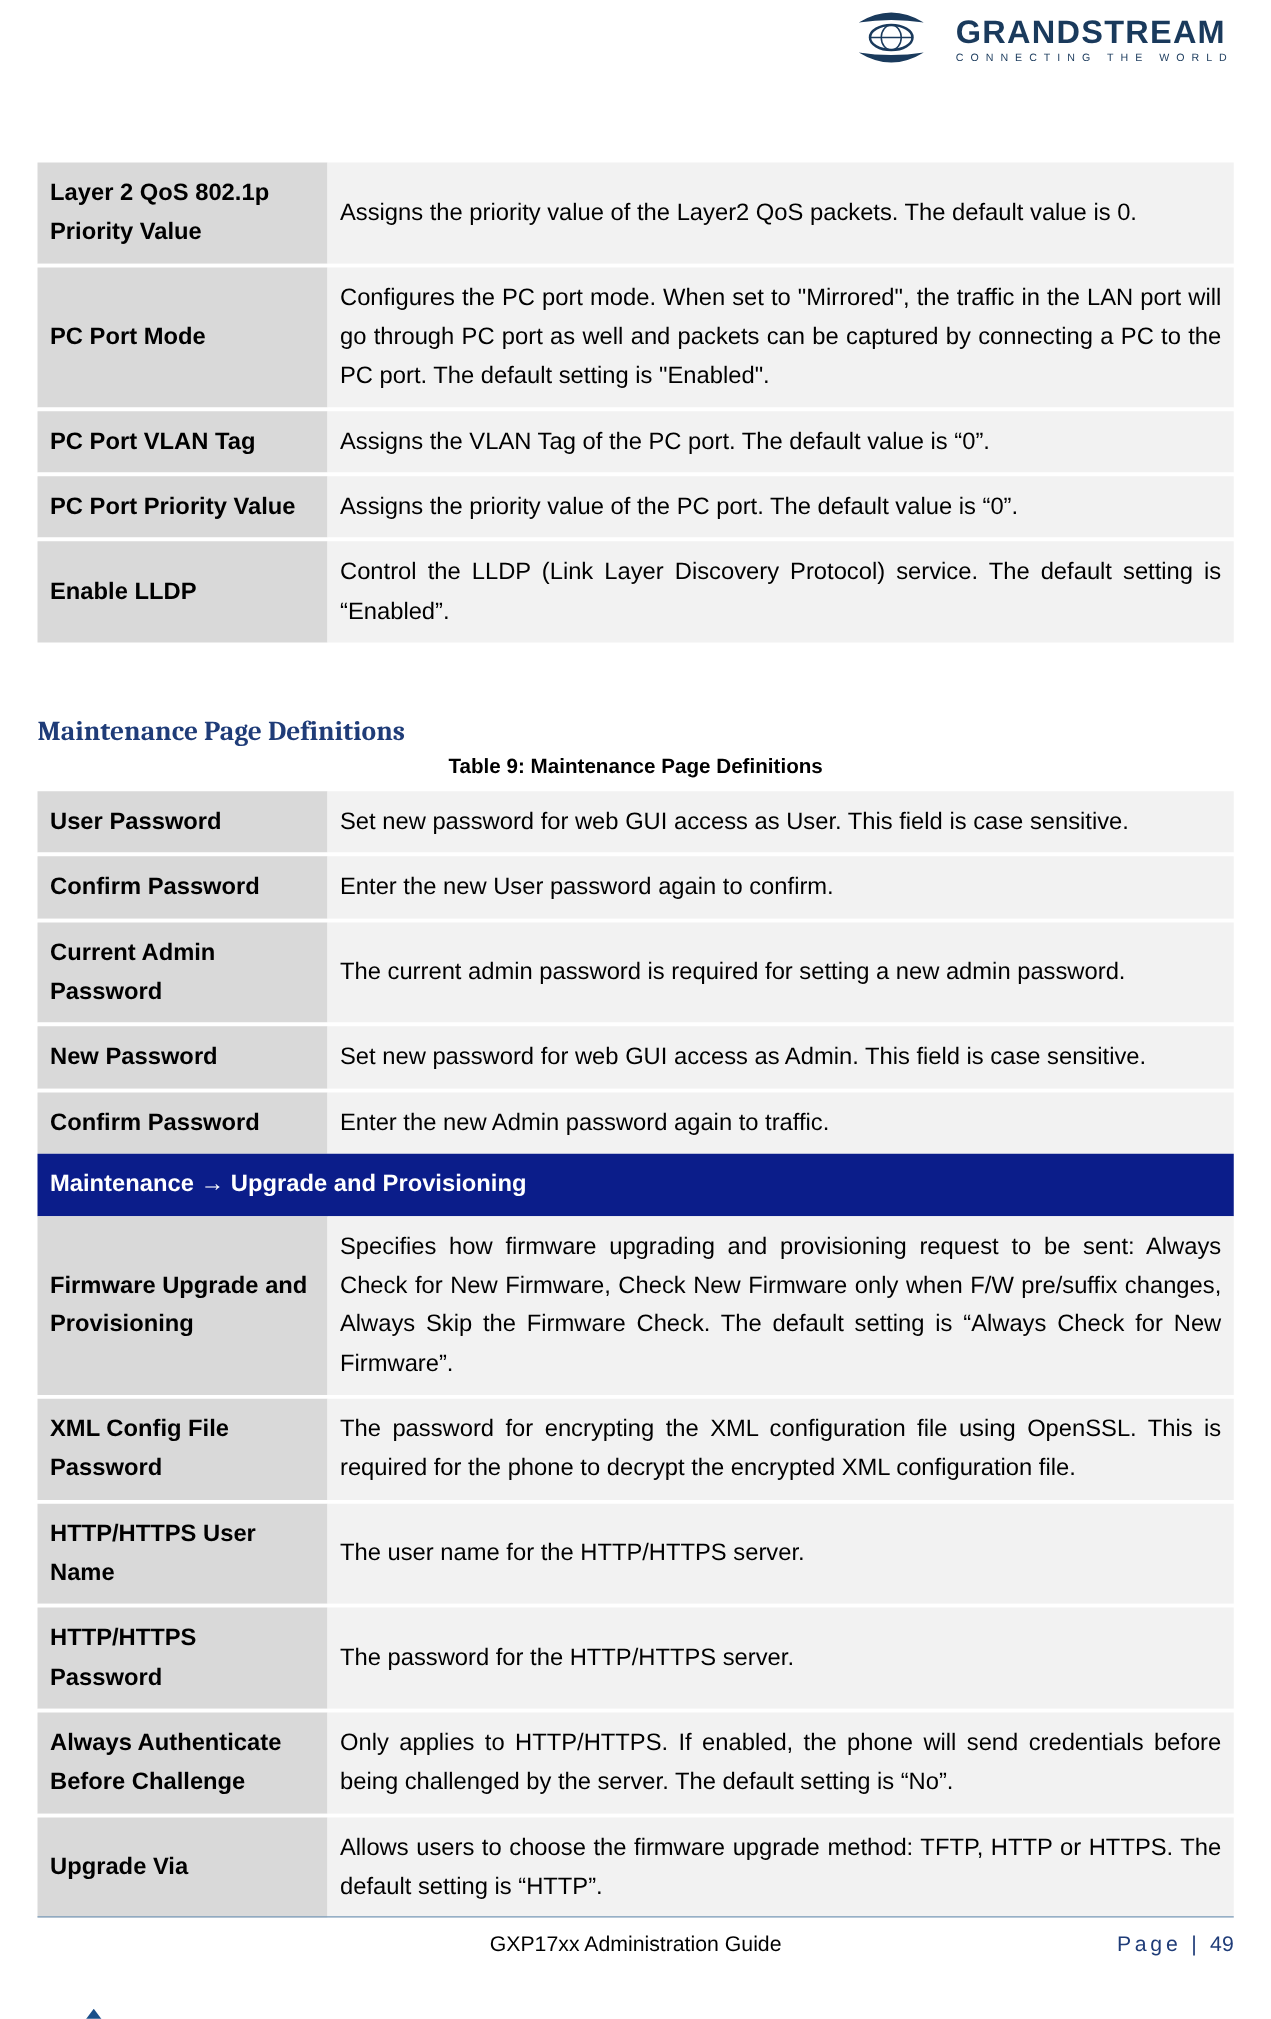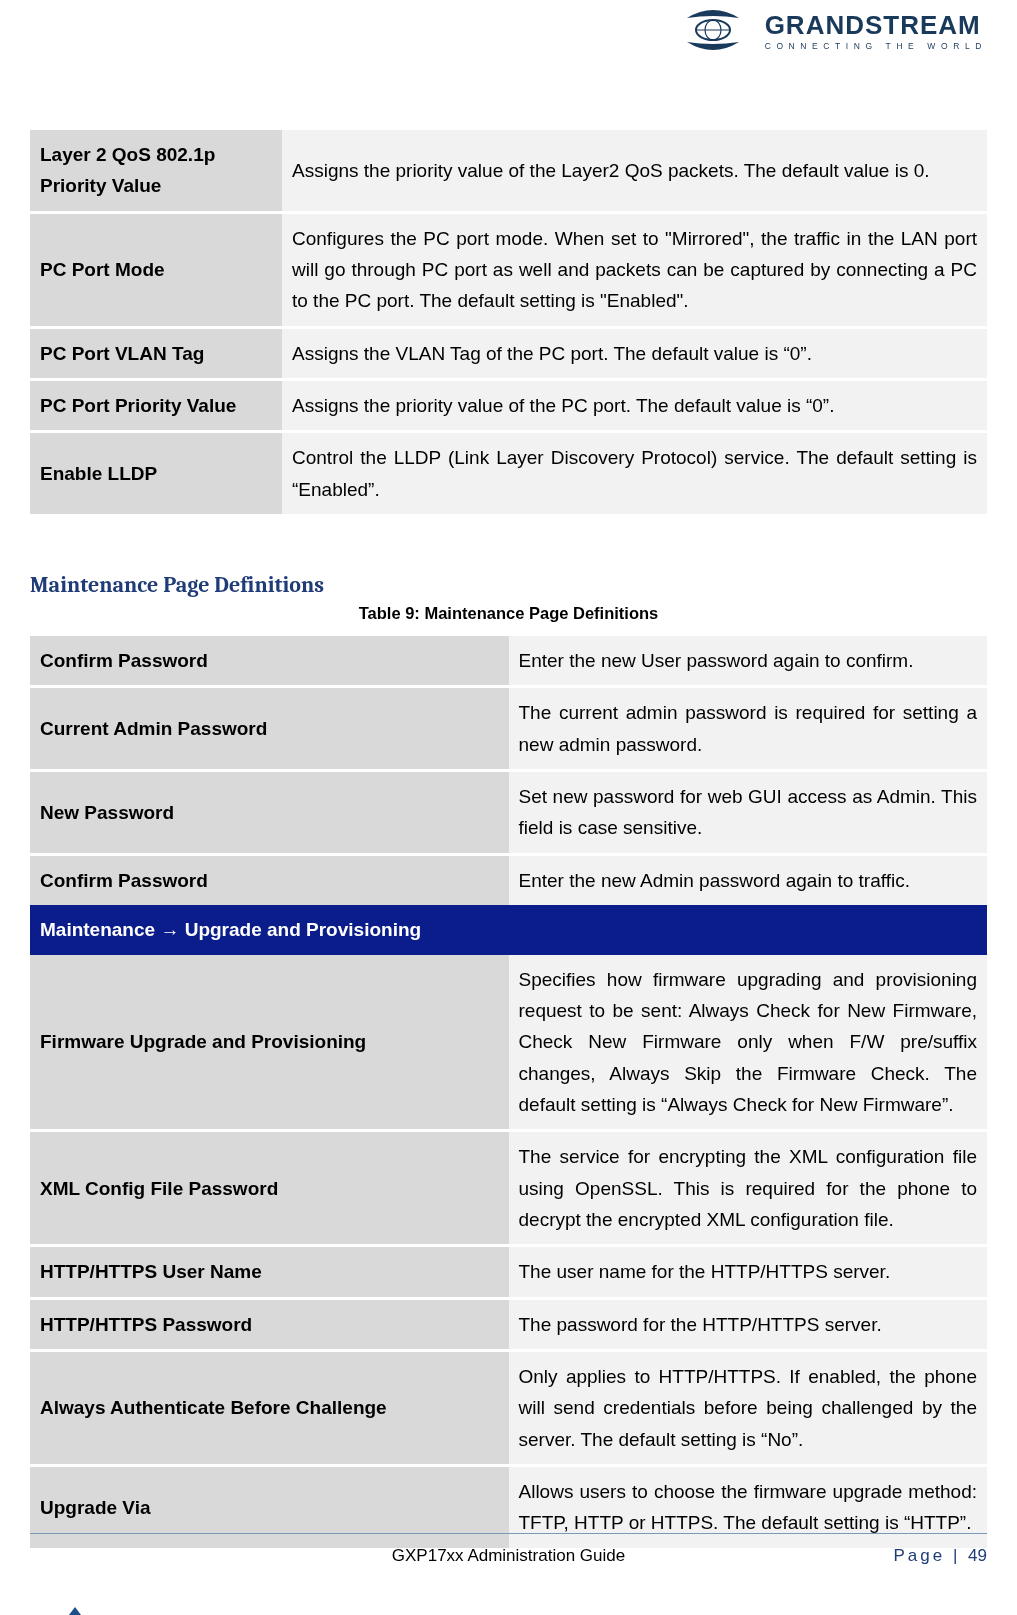--- a/index.html
+++ b/index.html
@@ -45,21 +45,21 @@
     width: 100%;
     border-collapse: collapse;
     table-layout: fixed;
   }
   table.def td {
     padding: 9px 10px 9px 10px;
     vertical-align: middle;
     line-height: 1.65;
   }
   table.def td.key {
-    width: 252px;
+    width: 232px;
     font-weight: 700;
     background: #d9d9d9;
   }
   table.def td.val {
     background: #f2f2f2;
     text-align: justify;
   }
   table.def tr.spacer td { background:#fff; height:3px; padding:0; line-height:0; font-size:0;}
   .section-heading {
     color: #1f3c78;
@@ -176,20 +176,24 @@
     <td class="val">Control the LLDP (Link Layer Discovery Protocol) service. The default setting is “Enabled”.</td>
   </tr>
 </tbody>
   </table>
 
 <div class="section-heading">Maintenance Page Definitions</div>
 <div class="table-caption">Table 9: Maintenance Page Definitions</div>
 
 <table class="def">
   <tbody>
+  <tr>
+    <td class="key">User Password</td>
+    <td class="val">Set new password for web GUI access as User. This field is case sensitive.</td>
+  </tr>
   <tr class="spacer">
         <td colspan="2"></td>
       </tr>
   <tr>
     <td class="key">Confirm Password</td>
     <td class="val">Enter the new User password again to confirm.</td>
   </tr>
   <tr class="spacer">
         <td colspan="2"></td>
       </tr>
@@ -216,21 +220,21 @@
   </tr>
   <tr>
     <td class="key">Firmware Upgrade and Provisioning</td>
     <td class="val">Specifies how firmware upgrading and provisioning request to be sent: Always Check for New Firmware, Check New Firmware only when F/W pre/suffix changes, Always Skip the Firmware Check. The default setting is “Always Check for New Firmware”.</td>
   </tr>
   <tr class="spacer">
         <td colspan="2"></td>
       </tr>
   <tr>
     <td class="key">XML Config File Password</td>
-    <td class="val">The service for encrypting the XML configuration file using OpenSSL. This is required for the phone to decrypt the encrypted XML configuration file.</td>
+    <td class="val">The password for encrypting the XML configuration file using OpenSSL. This is required for the phone to decrypt the encrypted XML configuration file.</td>
   </tr>
   <tr class="spacer">
         <td colspan="2"></td>
       </tr>
   <tr>
     <td class="key">HTTP/HTTPS User Name</td>
     <td class="val">The user name for the HTTP/HTTPS server.</td>
   </tr>
   <tr class="spacer">
         <td colspan="2"></td>

